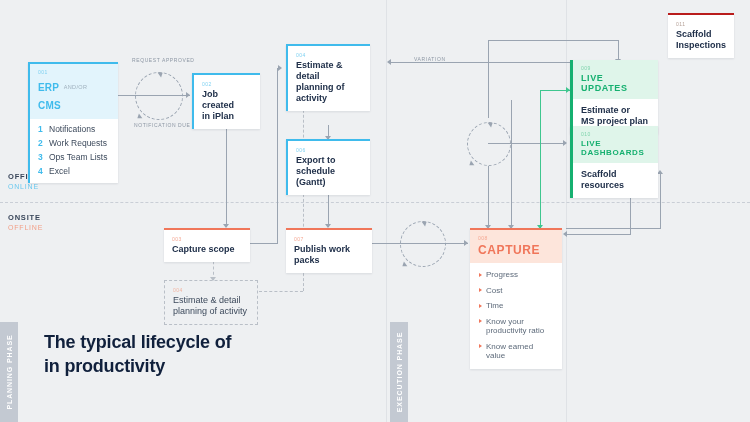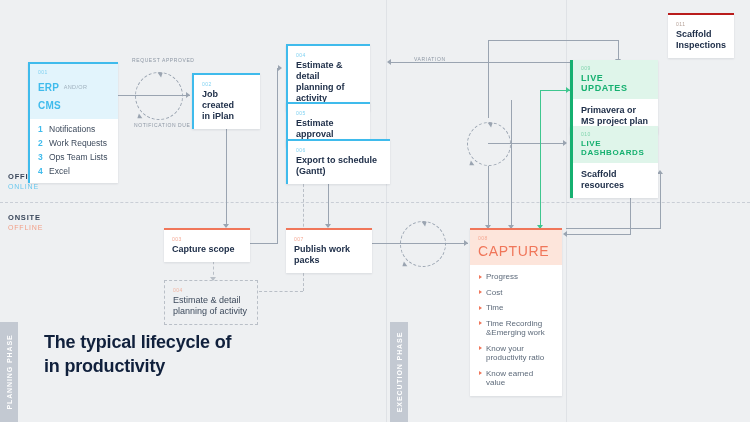--- a/index.html
+++ b/index.html
@@ -75,21 +75,21 @@
   }
   .c-ghost .num{color:#f2b4a1;}
   .c-ghost .title{font-weight:normal;color:#3d4a5c;}
 
   
   .hdr{padding:5px 8px 6px 8px;}
   .hdr-blue{background:#e2f4fc;}
   .hdr-orange{background:#fde5db;}
   .hdr-green{background:#dff5ea;}
   .hdr .title-blue{font-size:10px;font-weight:bold;color:#3fbbec;letter-spacing:.2px;}
-  .hdr .title-orange{font-size:14px;font-weight:normal;color:#f0765a;letter-spacing:.6px;}
+  .hdr .title-orange{font-size:12px;font-weight:bold;color:#f0765a;letter-spacing:.6px;}
   .hdr .title-green{font-size:9px;font-weight:bold;color:#16b070;letter-spacing:.6px;}
   .andor{font-size:5.5px;color:#9fb0bd;letter-spacing:.4px;vertical-align:middle;}
 
   
   ul.numlist{list-style:none;margin:0;padding:5px 8px 7px 8px;}
   ul.numlist li{display:flex;align-items:baseline;margin:0 0 4px 0;font-size:8.5px;color:#3d4a5c;}
   ul.numlist li:last-child{margin-bottom:0;}
   ul.numlist .idx{color:#3fbbec;font-weight:bold;width:11px;flex:0 0 11px;font-size:8.5px;}
 
   
@@ -256,28 +256,22 @@
   </div>
 
   <div class="card c-blue" style="left:286px;top:44px;width:84px;">
     <div class="body">
       <div class="num">004</div>
       <div class="title" style="white-space:pre-line;">Estimate &amp; detail
 planning of activity</div>
     </div>
   </div>
 
-  <div class="card c-blue" style="left:286px;top:102px;width:84px;">
-    <div class="body">
-      <div class="num">005</div>
-      <div class="title">Estimate approval</div>
-    </div>
-  </div>
-
-  <div class="card c-blue" style="left:286px;top:139px;width:104px;">
+
+  <div class="card c-blue" style="left:286px;top:139px;width:84px;">
     <div class="body">
       <div class="num">006</div>
       <div class="title" style="white-space:pre-line;">Export to schedule
 (Gantt)</div>
     </div>
   </div>
 
   <div class="card c-orange" style="left:164px;top:228px;width:86px;">
     <div class="body">
       <div class="num">003</div>
@@ -302,35 +296,33 @@
 
   <div class="card c-orange" style="left:470px;top:228px;width:92px;">
     <div class="hdr hdr-orange">
       <div class="num">008</div>
       <div class="title-orange">CAPTURE</div>
     </div>
     <ul class="bullist">
       <li style="white-space:pre-line;">Progress</li>
       <li style="white-space:pre-line;">Cost</li>
       <li style="white-space:pre-line;">Time</li>
-      <li style="white-space:pre-line;">Time Recording
-&amp;Emerging work</li>
       <li style="white-space:pre-line;">Know your
 productivity ratio</li>
       <li style="white-space:pre-line;">Know earned value</li>
     </ul>
   </div>
 
   <div class="card c-green" style="left:570px;top:60px;width:88px;">
     <div class="hdr hdr-green">
       <div class="num">009</div>
       <div class="title-green">LIVE UPDATES</div>
     </div>
     <div class="body">
-      <div class="title" style="white-space:pre-line;font-weight:bold;">Primavera or
+      <div class="title" style="white-space:pre-line;font-weight:bold;">Estimate or
 MS project plan</div>
     </div>
   </div>
 
   <div class="card c-green" style="left:570px;top:126px;width:88px;">
     <div class="hdr hdr-green">
       <div class="num">010</div>
       <div class="title-green" style="font-size:8px;">LIVE DASHBOARDS</div>
     </div>
     <div class="body">

